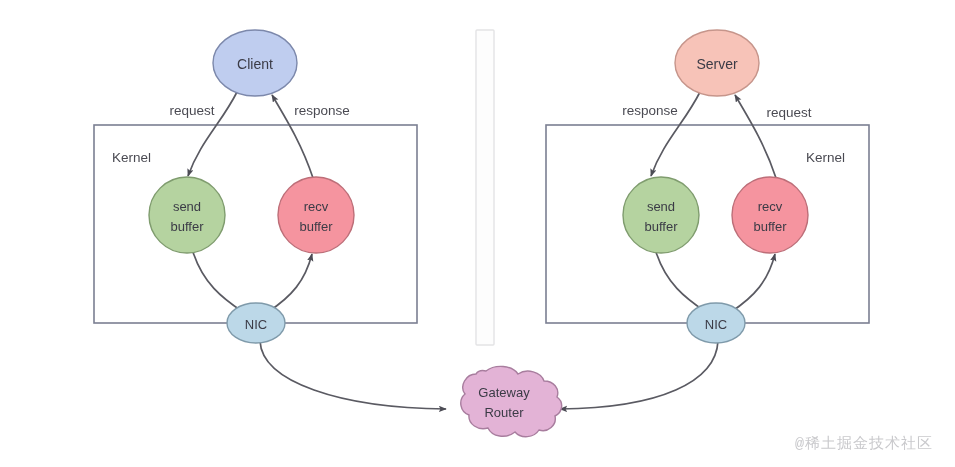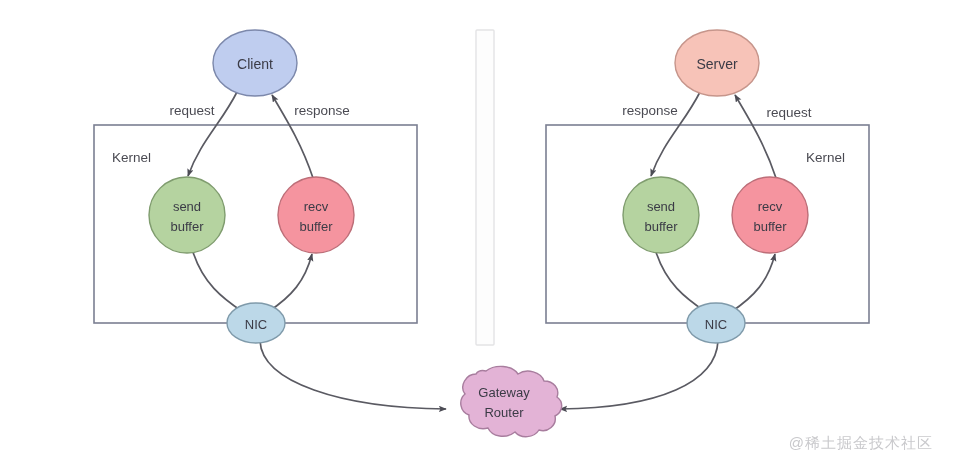--- a/index.html
+++ b/index.html
@@ -59,21 +59,21 @@
   }
   .link {
     fill: none;
     stroke: #5a5a62;
     stroke-width: 1.7;
   }
   .watermark {
     position: absolute;
     right: 22px;
     bottom: 14px;
-    font-family: Liberation Sans, sans-serif;
+    font-family: Liberation Mono, monospace;
     font-size: 15px;
     color: #c9c9cc;
     letter-spacing: 1px;
     white-space: nowrap;
     user-select: none;
   }
 </style>
 </head>
 <body>
 

